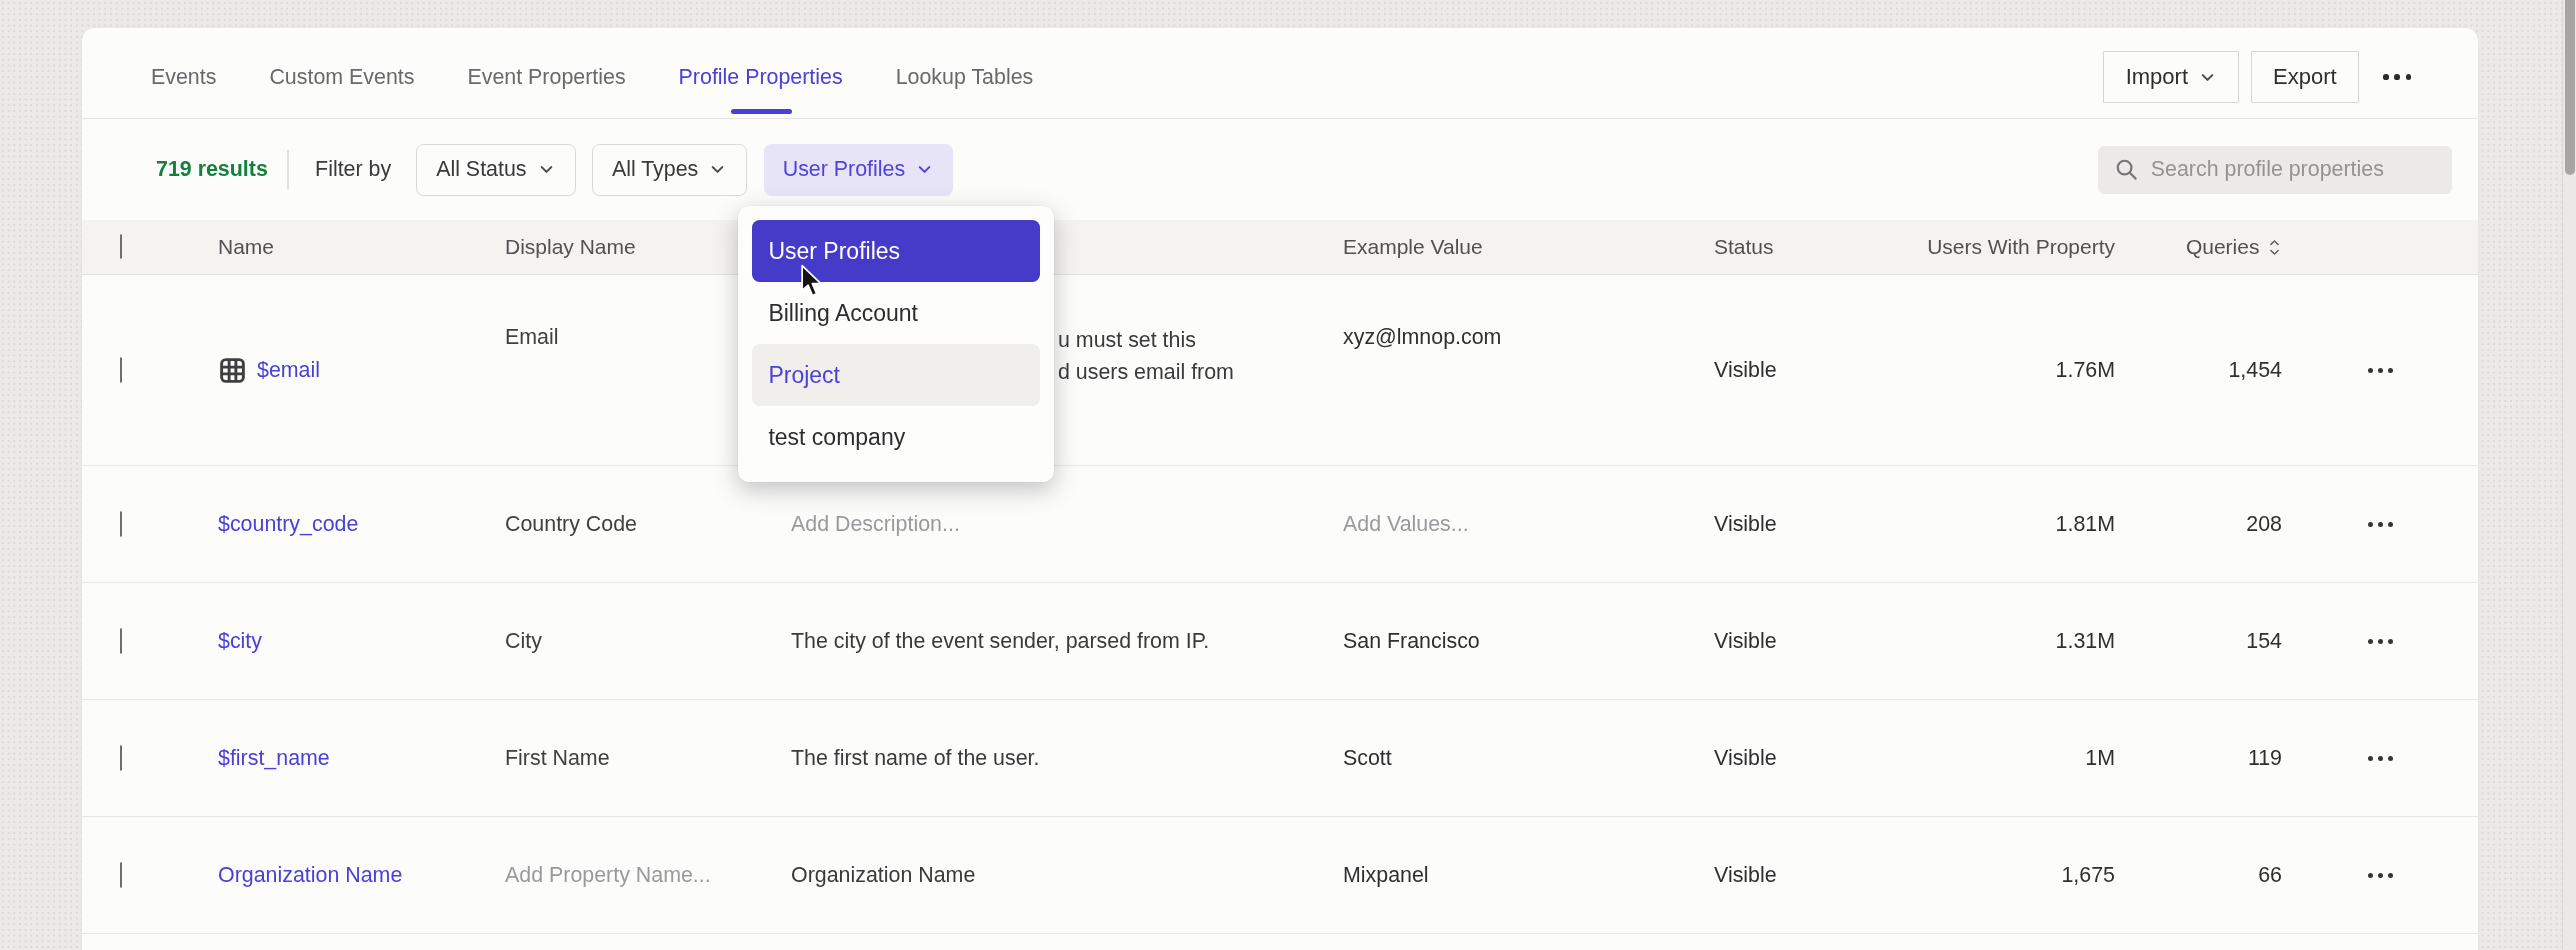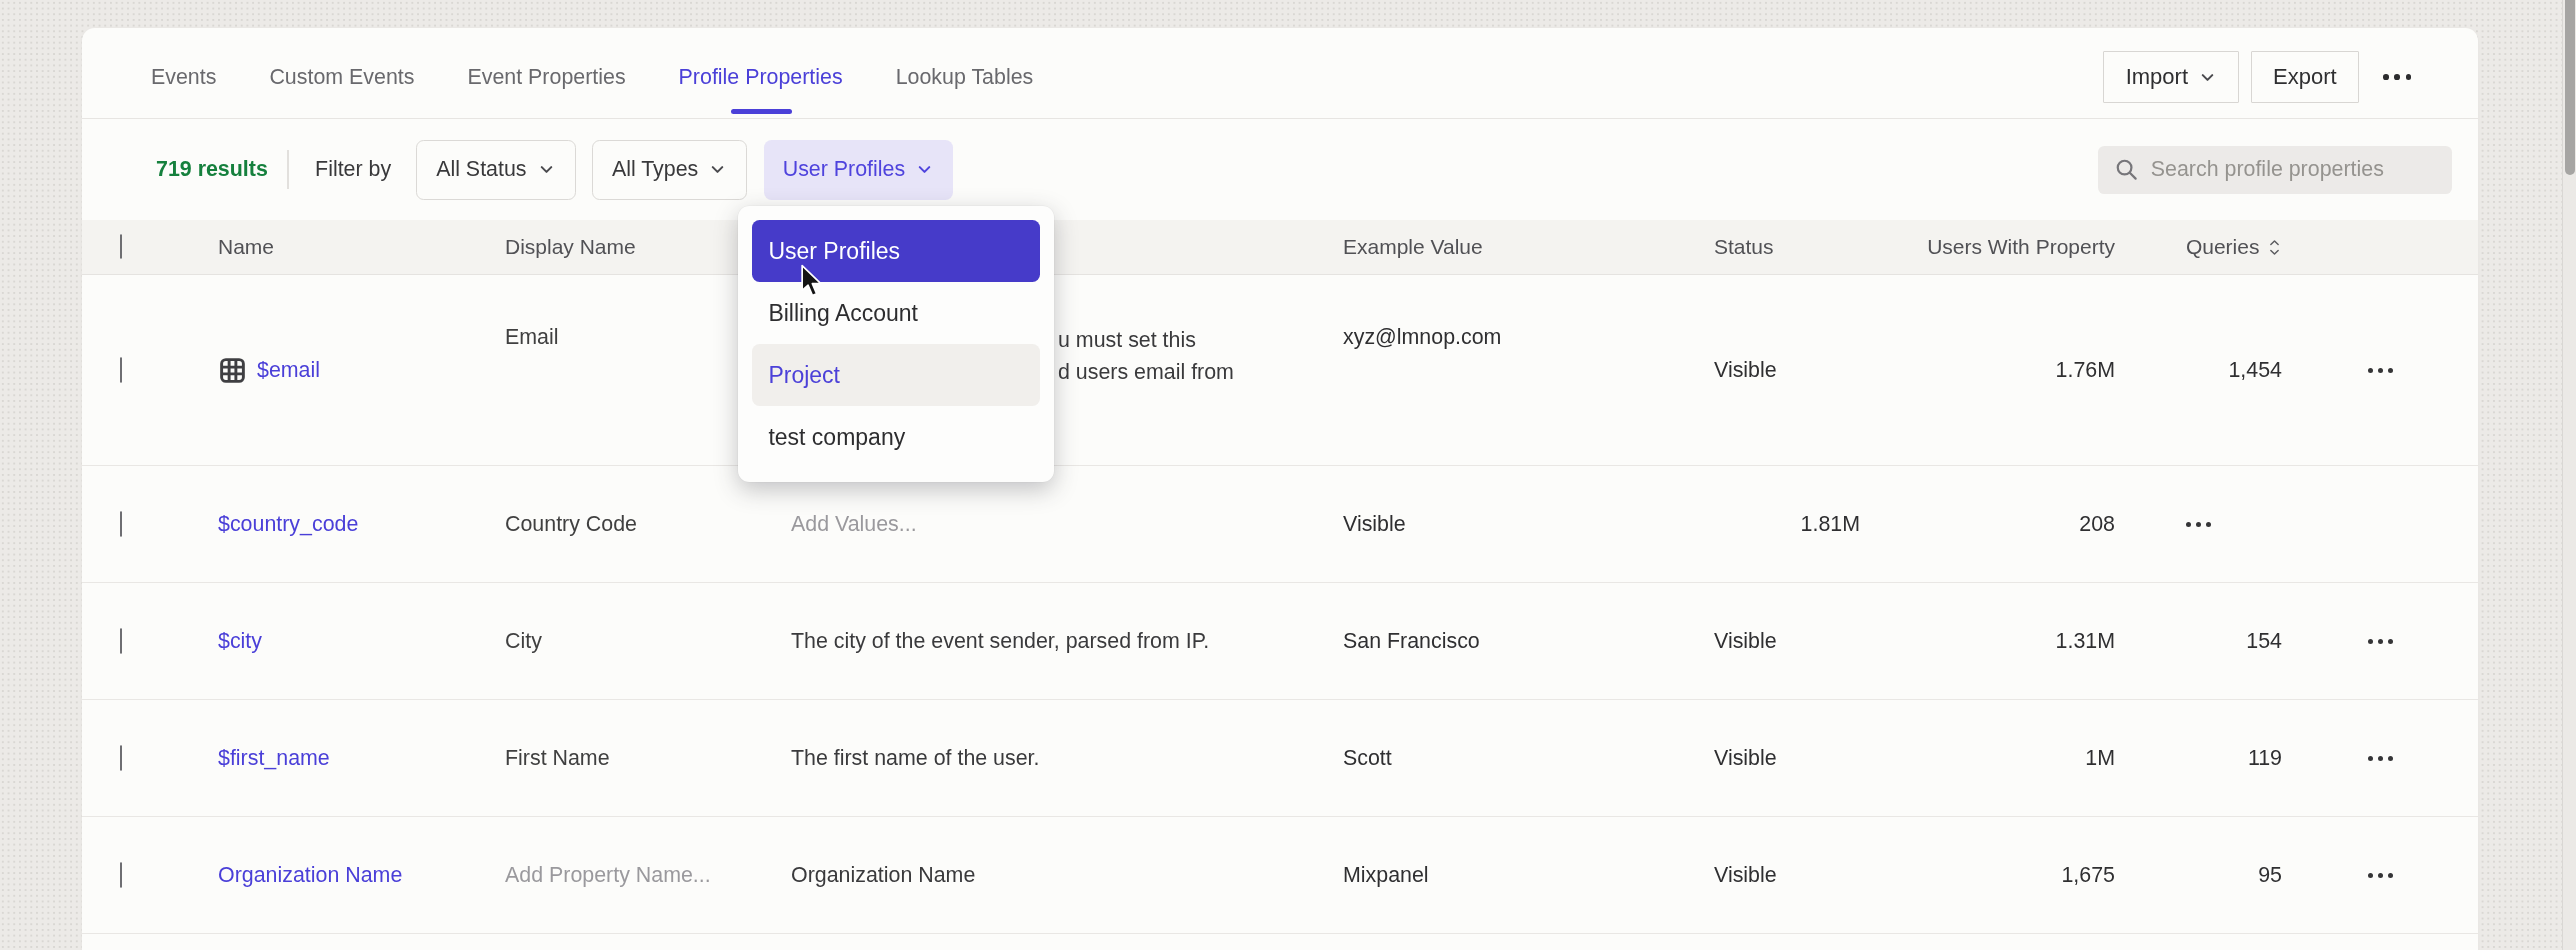--- a/index.html
+++ b/index.html
@@ -41,21 +41,21 @@
   }
   .dots { display:flex; align-items:center; gap:5.7px; padding:0 12.6px; height:52px; cursor:pointer; }
   .dots i { width:5.7px; height:5.7px; border-radius:50%; background:#2c2c2e; }
 
   
   .filterbar { height:101px; display:flex; align-items:center; padding:0 26px 0 74px; }
   .results { font-size:21.4px; font-weight:600; color:#15803d; white-space:nowrap; }
   .vdiv { width:1.3px; height:39px; background:#e2e0dd; margin:0 26.5px 0 19.5px; }
   .filter-label { font-size:21.4px; color:#39393b; margin-right:25px; white-space:nowrap; }
   .chip {
-    height:60px; padding:0 19px; border:1.3px solid #dbd9d6; border-radius:7.6px;
+    height:52px; padding:0 19px; border:1.3px solid #dbd9d6; border-radius:7.6px;
     display:flex; align-items:center; gap:10px; font-size:21.4px; font-weight:500;
     color:#39393b; margin-right:16.4px; cursor:pointer; white-space:nowrap; background:transparent;
   }
   .chip.purple { border:none; background:#e7e4f8; color:#4f43dd; }
   .chev { display:block; }
   .search {
     margin-left:auto; width:354px; height:48px; background:#eceae8;
     border-radius:6.3px; display:flex; align-items:center; padding:0 15px; gap:11.3px;
   }
   .search input {
@@ -240,20 +240,21 @@
         </div>
       </div>
   </div>
 
   <div class="grid-row row std">
     <div><span class="checkbox"></span></div>
     <div class="prop-name">
         <span>$country_code</span>
       </div>
     <div class="disp">Country Code</div>
+    <div class="desc placeholder">Add Description...</div>
     <div class="placeholder">Add Values...</div>
     <div class="status-txt">Visible</div>
     <div class="num cell-right">1.81M</div>
     <div class="num cell-right">208</div>
     <div class="cell-center">
         <div class="row-dots">
           <i></i>
           <i></i>
           <i></i>
         </div>
@@ -303,21 +304,21 @@
   <div class="grid-row row std">
     <div><span class="checkbox"></span></div>
     <div class="prop-name">
         <span>Organization Name</span>
       </div>
     <div class="placeholder">Add Property Name...</div>
     <div class="desc">Organization Name</div>
     <div>Mixpanel</div>
     <div class="status-txt">Visible</div>
     <div class="num cell-right">1,675</div>
-    <div class="num cell-right">95</div>
+    <div class="num cell-right">66</div>
     <div class="cell-center">
         <div class="row-dots">
           <i></i>
           <i></i>
           <i></i>
         </div>
       </div>
   </div>
 
 </div>

